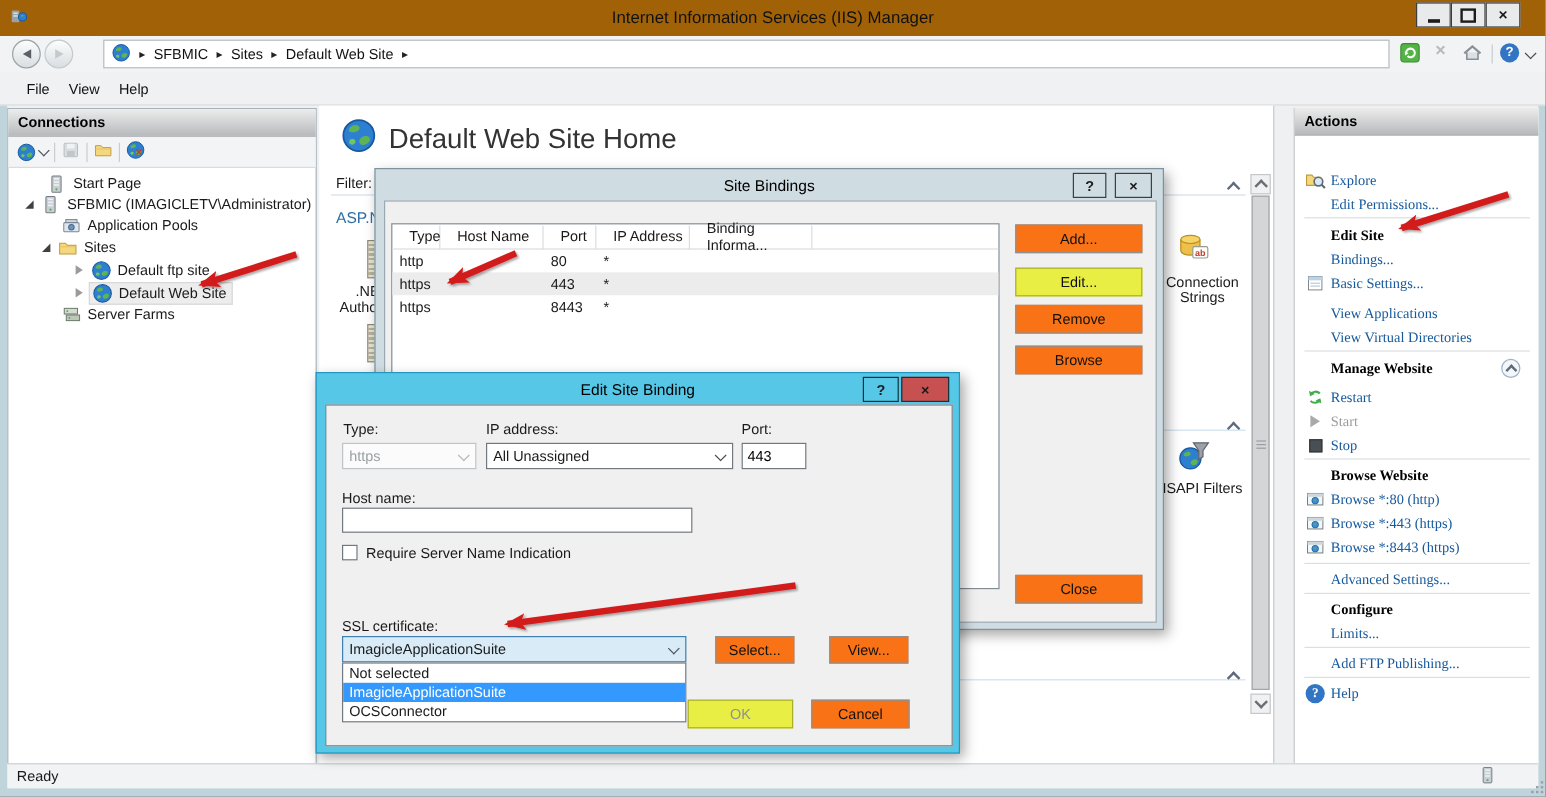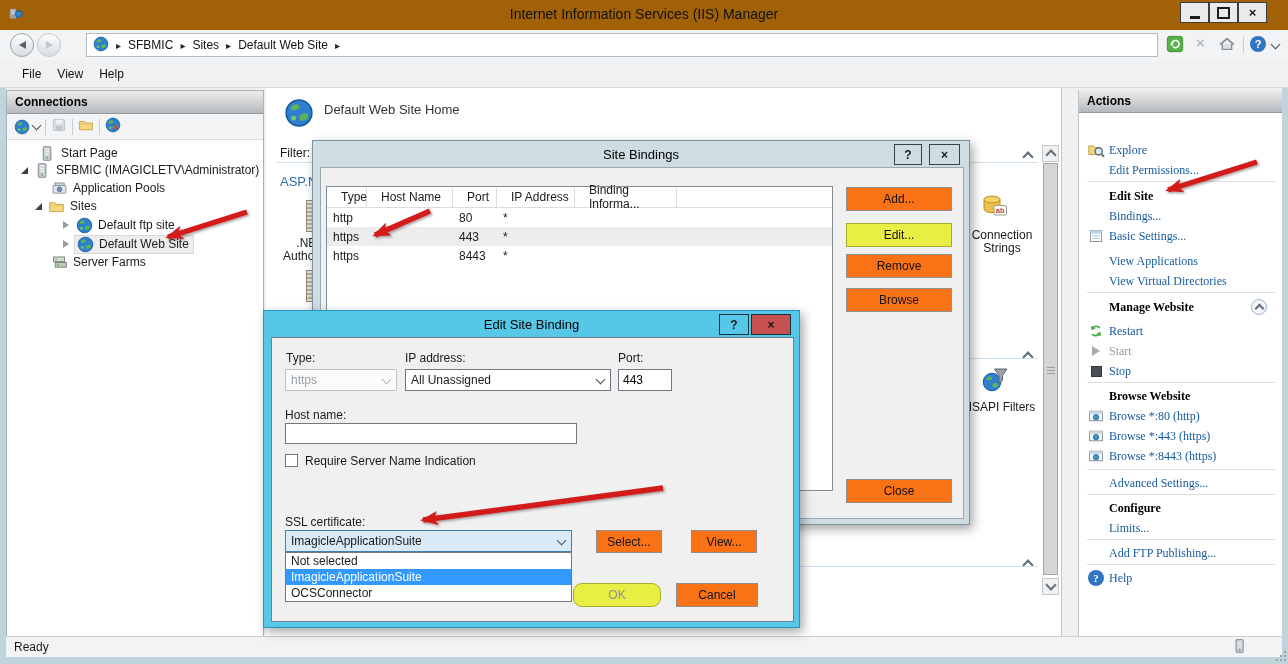--- a/index.html
+++ b/index.html
@@ -50,21 +50,21 @@
   .actbold{position:absolute;left:30px;font-weight:bold;color:#000;}
   .actdis{color:#9b9b9b;}
   .actsep{position:absolute;left:8px;width:188px;height:1px;background:#dcdee0;}
   .collapse-circle{position:absolute;left:172px;width:16px;height:16px;border-radius:50%;border:1px solid #9fb0c8;
                    display:flex;align-items:center;justify-content:center;background:#f4f7fa;box-sizing:border-box;}
   .chevup{display:inline-block;width:6px;height:6px;border-left:2px solid #5f6b7a;border-top:2px solid #5f6b7a;transform:rotate(45deg);margin-top:3px;}
   .chevdn{display:inline-block;width:6px;height:6px;border-left:2px solid #5f6b7a;border-top:2px solid #5f6b7a;transform:rotate(225deg);margin-bottom:3px;}
   .vchev{display:inline-block;width:6px;height:6px;border-left:1.7px solid #4a4f54;border-bottom:1.7px solid #4a4f54;transform:rotate(-45deg);margin-top:-3px;}
   
   .content{position:absolute;left:266px;top:88px;width:796px;bottom:27px;background:#fff;border-right:1px solid #c2c6c9;box-sizing:border-box;}
-  .pgtitle{position:absolute;left:58px;top:14px;font-size:13px;color:#333;}
+  .pgtitle{position:absolute;left:58px;top:14px;font-size:23px;color:#333;}
   .grpline{position:absolute;height:1px;background:#cfe0ee;}
   .stripe-icon{position:absolute;width:15px;height:30px;background:repeating-linear-gradient(#e8e3d2 0 2px,#b9b29a 2px 4px);border:1px solid #8d8774;}
   .featlbl{position:absolute;text-align:center;color:#1a1a1a;}
   .cicon{display:inline-flex;width:16px;height:16px;border-radius:50%;background:#3175c4;color:#fff;
          font-weight:bold;font-size:11px;align-items:center;justify-content:center;}
   
   .sbx{position:absolute;background:#f0f1f2;border:1px solid #c4c8cb;box-sizing:border-box;display:flex;align-items:center;justify-content:center;}
   .sthumb{position:absolute;background:#d3d5d7;border:1px solid #a2a6a9;box-sizing:border-box;}
   .sgrip{position:absolute;left:3px;width:8px;height:1px;background:#9a9ea1;box-shadow:0 3px #9a9ea1,0 -3px #9a9ea1;}
   
@@ -72,21 +72,21 @@
   .dtitle{position:absolute;left:0;top:0;width:100%;height:26px;display:flex;align-items:center;justify-content:center;font-size:13px;color:#000;}
   .dbtn{position:absolute;top:3px;height:21px;border:1px solid #34424c;display:flex;align-items:center;justify-content:center;
         font-weight:bold;font-size:12px;box-sizing:border-box;}
   .sb{left:312px;top:140px;width:658px;height:385px;background:#cfdce2;border:1px solid #7d929c;z-index:40;}
   .sb .dbody{position:absolute;left:7px;top:26px;width:644px;height:352px;background:#f0f0f0;border:1px solid #9aa9b1;box-sizing:border-box;}
   .esb{left:263px;top:310px;width:537px;height:318px;background:#57c7e7;border:1px solid #2296be;z-index:60;}
   .esb .dbody{position:absolute;left:7px;top:26px;width:523px;height:285px;background:#f0f0f0;border:1px solid #70828c;box-sizing:border-box;}
   .btn{position:absolute;background:#f97316;border:1px solid #8f8f8f;display:flex;align-items:center;justify-content:center;
        font-size:12px;color:#111;box-sizing:border-box;}
   .btn.yellow{background:#e9ee44;border-color:#a9ae2a;}
-  .btn.dis{color:#8f9094;border-radius:9px;}
+  .btn.dis{color:#8f9094;}
   .lbl{position:absolute;color:#1a1a1a;}
   .combo{position:absolute;background:#fff;border:1px solid #717880;display:flex;align-items:center;
          padding:0 18px 0 5px;box-sizing:border-box;}
   .combo .vchev{position:absolute;right:6px;top:9px;}
   .combo.disab{color:#9aa0a4;border-color:#bdc3c7;background:#fbfbfb;}
   .combo.disab .vchev{border-color:#b2b8bc;}
   .combo.focus{background:#d8ebf7;border-color:#3f80ae;}
   .txt{position:absolute;border:1px solid #717880;background:#fff;font:12px "Liberation Sans",sans-serif;
        padding:0 4px;box-sizing:border-box;outline:none;}
   .cbx{position:absolute;width:13px;height:13px;background:#fff;border:1px solid #6f7880;box-sizing:border-box;}

